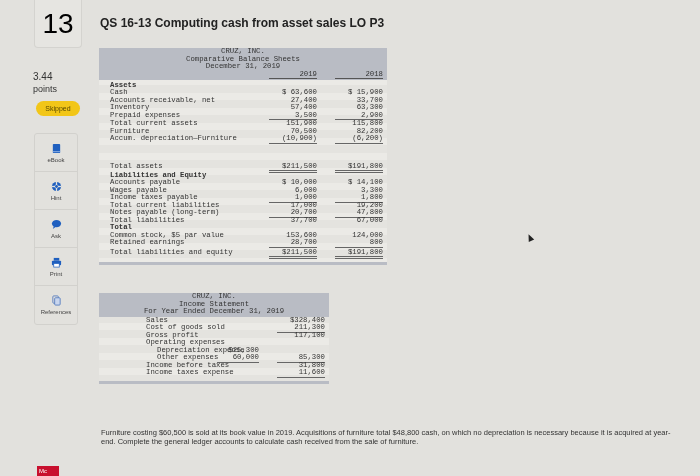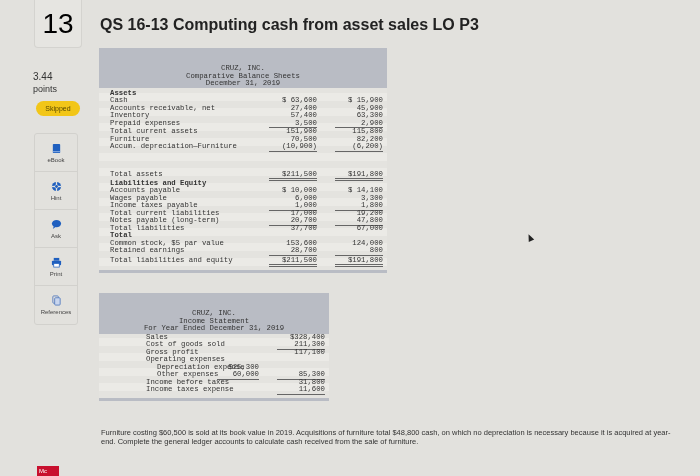--- a/index.html
+++ b/index.html
@@ -12,21 +12,21 @@
   }
   .qnum-box {
     position: absolute; left: 34px; top: 0px; width: 48px; height: 48px;
     border: 1px solid #d4d3cf; border-top: none; border-radius: 0 0 4px 4px;
     background: #e6e5e1;
     display: flex; align-items: center; justify-content: center;
     font-size: 28px; color: #000000;
   }
   .q-title {
     position: absolute; left: 100px; top: 16px;
-    font-size: 16px; font-weight: bold; color: #222;
+    font-size: 12px; font-weight: bold; color: #222;
   }
   .points { position: absolute; left: 33px; top: 71px; font-size: 9px; color: #333; line-height: 12px; }
   .points .val { font-size: 10px; }
   .skipped-badge {
     position: absolute; left: 36px; top: 101px; width: 44px; height: 15px;
     background: #f2c618; border-radius: 8px;
     font-size: 7px; color: #5a4a00; text-align: center; line-height: 15px;
   }
   .tools {
     position: absolute; left: 34px; top: 133px; width: 44px;
@@ -39,21 +39,21 @@
   }
   .tool:last-child { border-bottom: none; }
   .tool svg { width: 11px; height: 11px; margin-bottom: 3px; }
   .mc-logo {
     position: absolute; left: 37px; top: 466px; width: 22px; height: 10px;
     background: #c8102e; color: #fff; font-size: 6px; line-height: 10px; padding-left: 2px;
   }
 
   .mono { font-family: "Liberation Mono", monospace; font-size: 7.3px; line-height: 7.5px; color: #333; }
   .tbl { position: absolute; background: repeating-linear-gradient(180deg, #ebeae6 0px, #ebeae6 7.5px, #e4e3df 7.5px, #e4e3df 15px); }
-  .tbl-head { background: #b9bcc4; text-align: center; padding-top: 17px; }
+  .tbl-head { background: #b9bcc4; text-align: center; padding-top: 0; }
   .bs { left: 99px; top: 48px; width: 288px; }
   .bs-bottom { height: 3px; background: #b9bcc4; margin-top: 4px; }
   .is { left: 99px; top: 293px; width: 230px; }
   .row { position: relative; height: 7.5px; white-space: pre; }
   .row .lbl { position: absolute; left: 11px; }
   .row .c1 { position: absolute; right: 70px; width: 48px; text-align: right; }
   .row .c2 { position: absolute; right: 4px; width: 48px; text-align: right; }
   .row.bold .lbl { font-weight: bold; }
   .row .ul { border-bottom: 1px solid #666; }
   .row .dul { border-bottom: 3px double #666; }
@@ -128,25 +128,29 @@
       </svg>
     <span>References</span>
   </div>
 </div>
 
 <div class="tbl bs mono">
   <div class="tbl-head">
     <div>CRUZ, INC.</div>
     <div>Comparative Balance Sheets</div>
     <div>December 31, 2019</div>
+    <div class="hdr-cols">
+      <span class="c1">2019</span>
+      <span class="c2">2018</span>
+    </div>
   </div>
   <div style="height:2px"></div>
   <div class="row bold"><span class="lbl">Assets</span></div>
   <div class="row"><span class="lbl">Cash</span><span class="c1">$ 63,600</span><span class="c2">$ 15,900</span></div>
-  <div class="row"><span class="lbl">Accounts receivable, net</span><span class="c1">27,400</span><span class="c2">45,900</span></div>
+  <div class="row"><span class="lbl">Accounts receivable, net</span><span class="c1">27,400</span><span class="c2">33,700</span></div>
   <div class="row"><span class="lbl">Inventory</span><span class="c1">57,400</span><span class="c2">63,300</span></div>
   <div class="row"><span class="lbl">Prepaid expenses</span><span class="c1 ul">3,500</span><span class="c2 ul">2,900</span></div>
   <div class="row" style="margin-top:1px"><span class="lbl">Total current assets</span><span class="c1">151,900</span><span class="c2">115,800</span></div>
   <div class="row"><span class="lbl">Furniture</span><span class="c1">70,500</span><span class="c2">82,200</span></div>
   <div class="row"><span class="lbl">Accum. depreciation—Furniture</span><span class="c1 ul">(10,900)</span><span class="c2 ul">(6,200)</span></div>
   <div class="row" style="margin-top:20px;height:9px"><span class="lbl">Total assets</span><span class="c1 dul">$211,500</span><span class="c2 dul">$191,800</span></div>
   <div class="row bold"><span class="lbl">Liabilities and Equity</span></div>
   <div class="row"><span class="lbl">Accounts payable</span><span class="c1">$ 10,000</span><span class="c2">$ 14,100</span></div>
   <div class="row"><span class="lbl">Wages payable</span><span class="c1">6,000</span><span class="c2">3,300</span></div>
   <div class="row"><span class="lbl">Income taxes payable</span><span class="c1 ul">1,000</span><span class="c2 ul">1,800</span></div>

